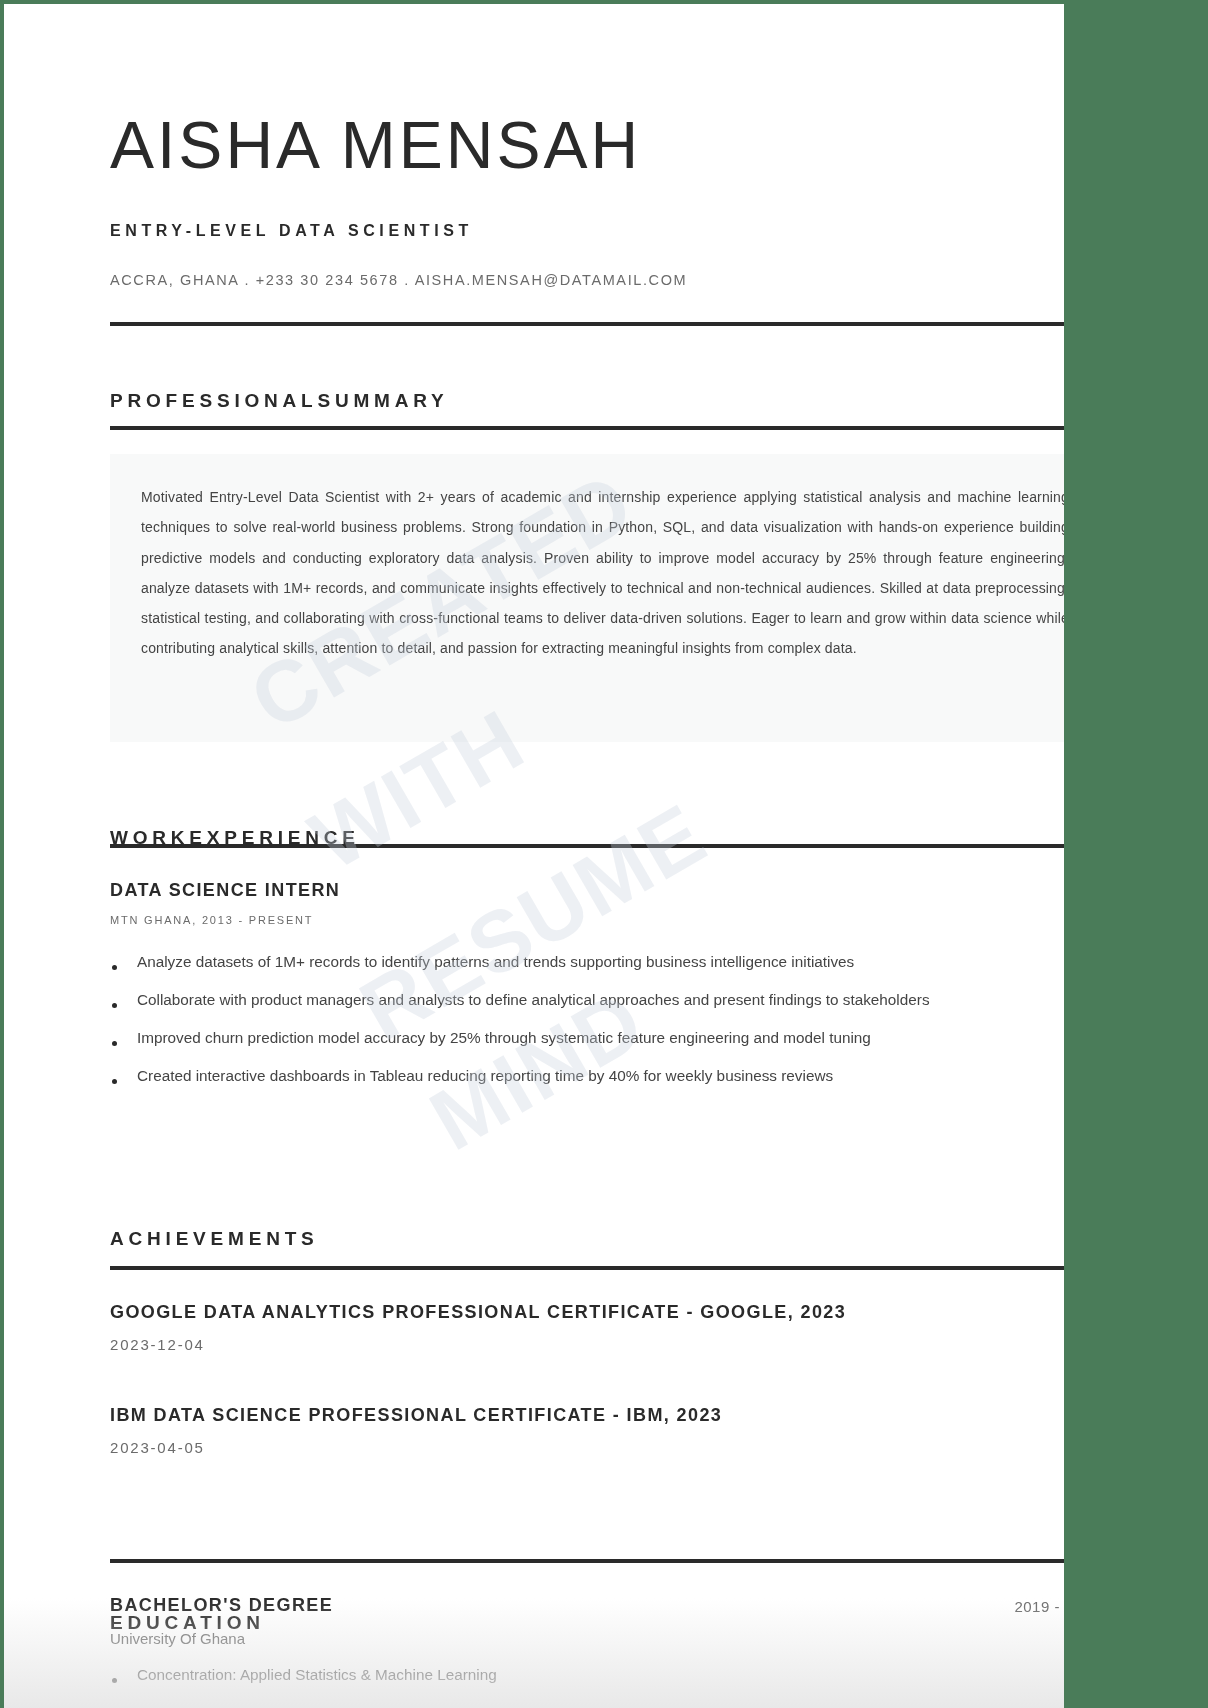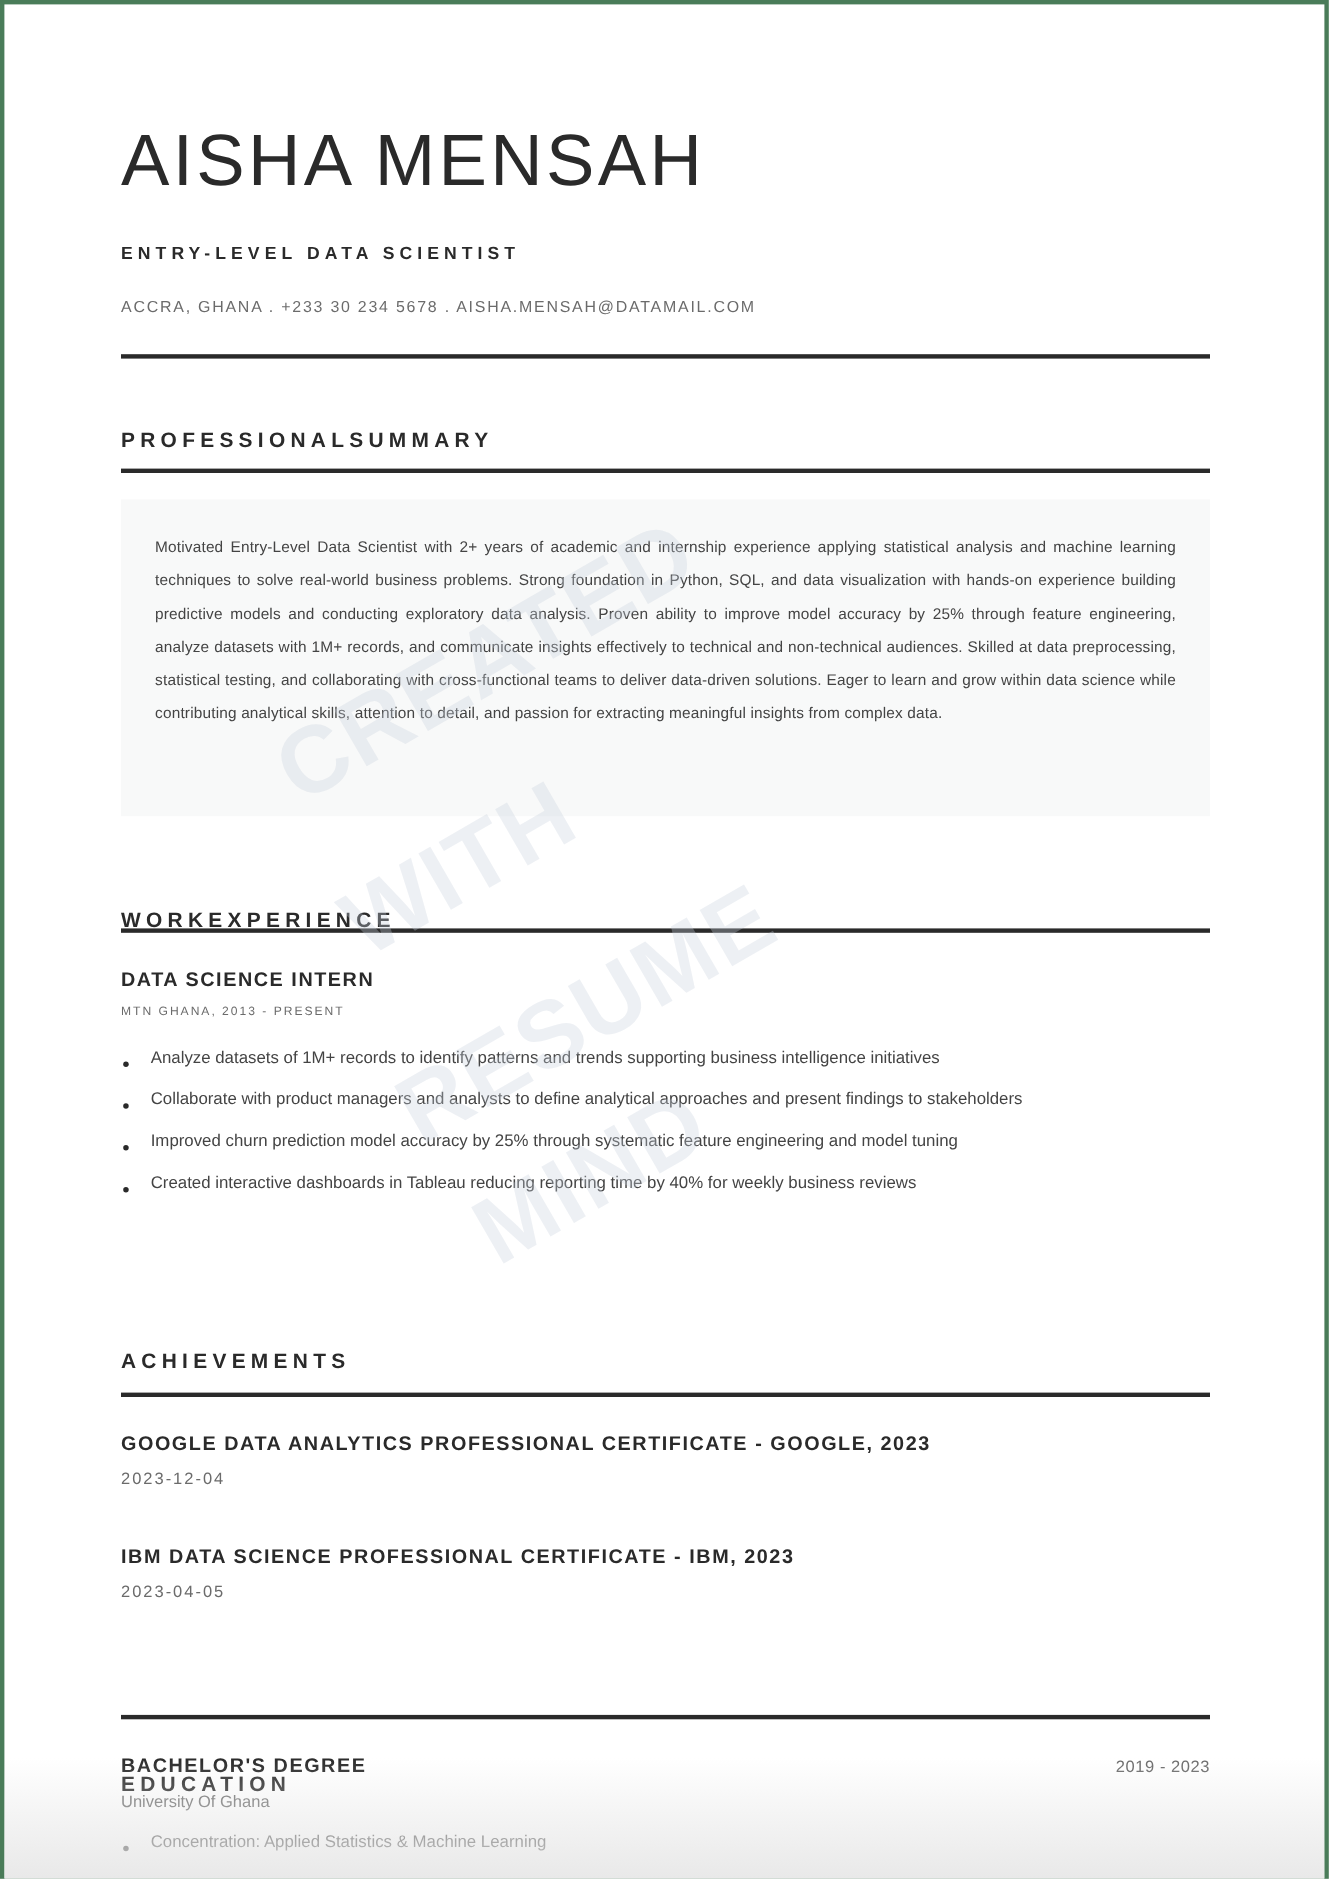--- a/index.html
+++ b/index.html
@@ -6,21 +6,21 @@
   html, body { width: 1208px; height: 1708px; overflow: hidden; }
   body {
     background: #4a7c59;
     font-family: "Liberation Sans", sans-serif;
     color: #2a2a2a;
     position: relative;
   }
   .page {
     position: absolute;
     left: 4px; top: 4px;
-    width: 1200px; height: 1704px;
+    width: 1060px; height: 1704px;
     background: #ffffff;
     overflow: hidden;
   }
   .content {
     position: absolute;
     left: 106px; top: 0;
     width: 990px;
   }
   .name {
     position: absolute; top: 108px; left: 0;

